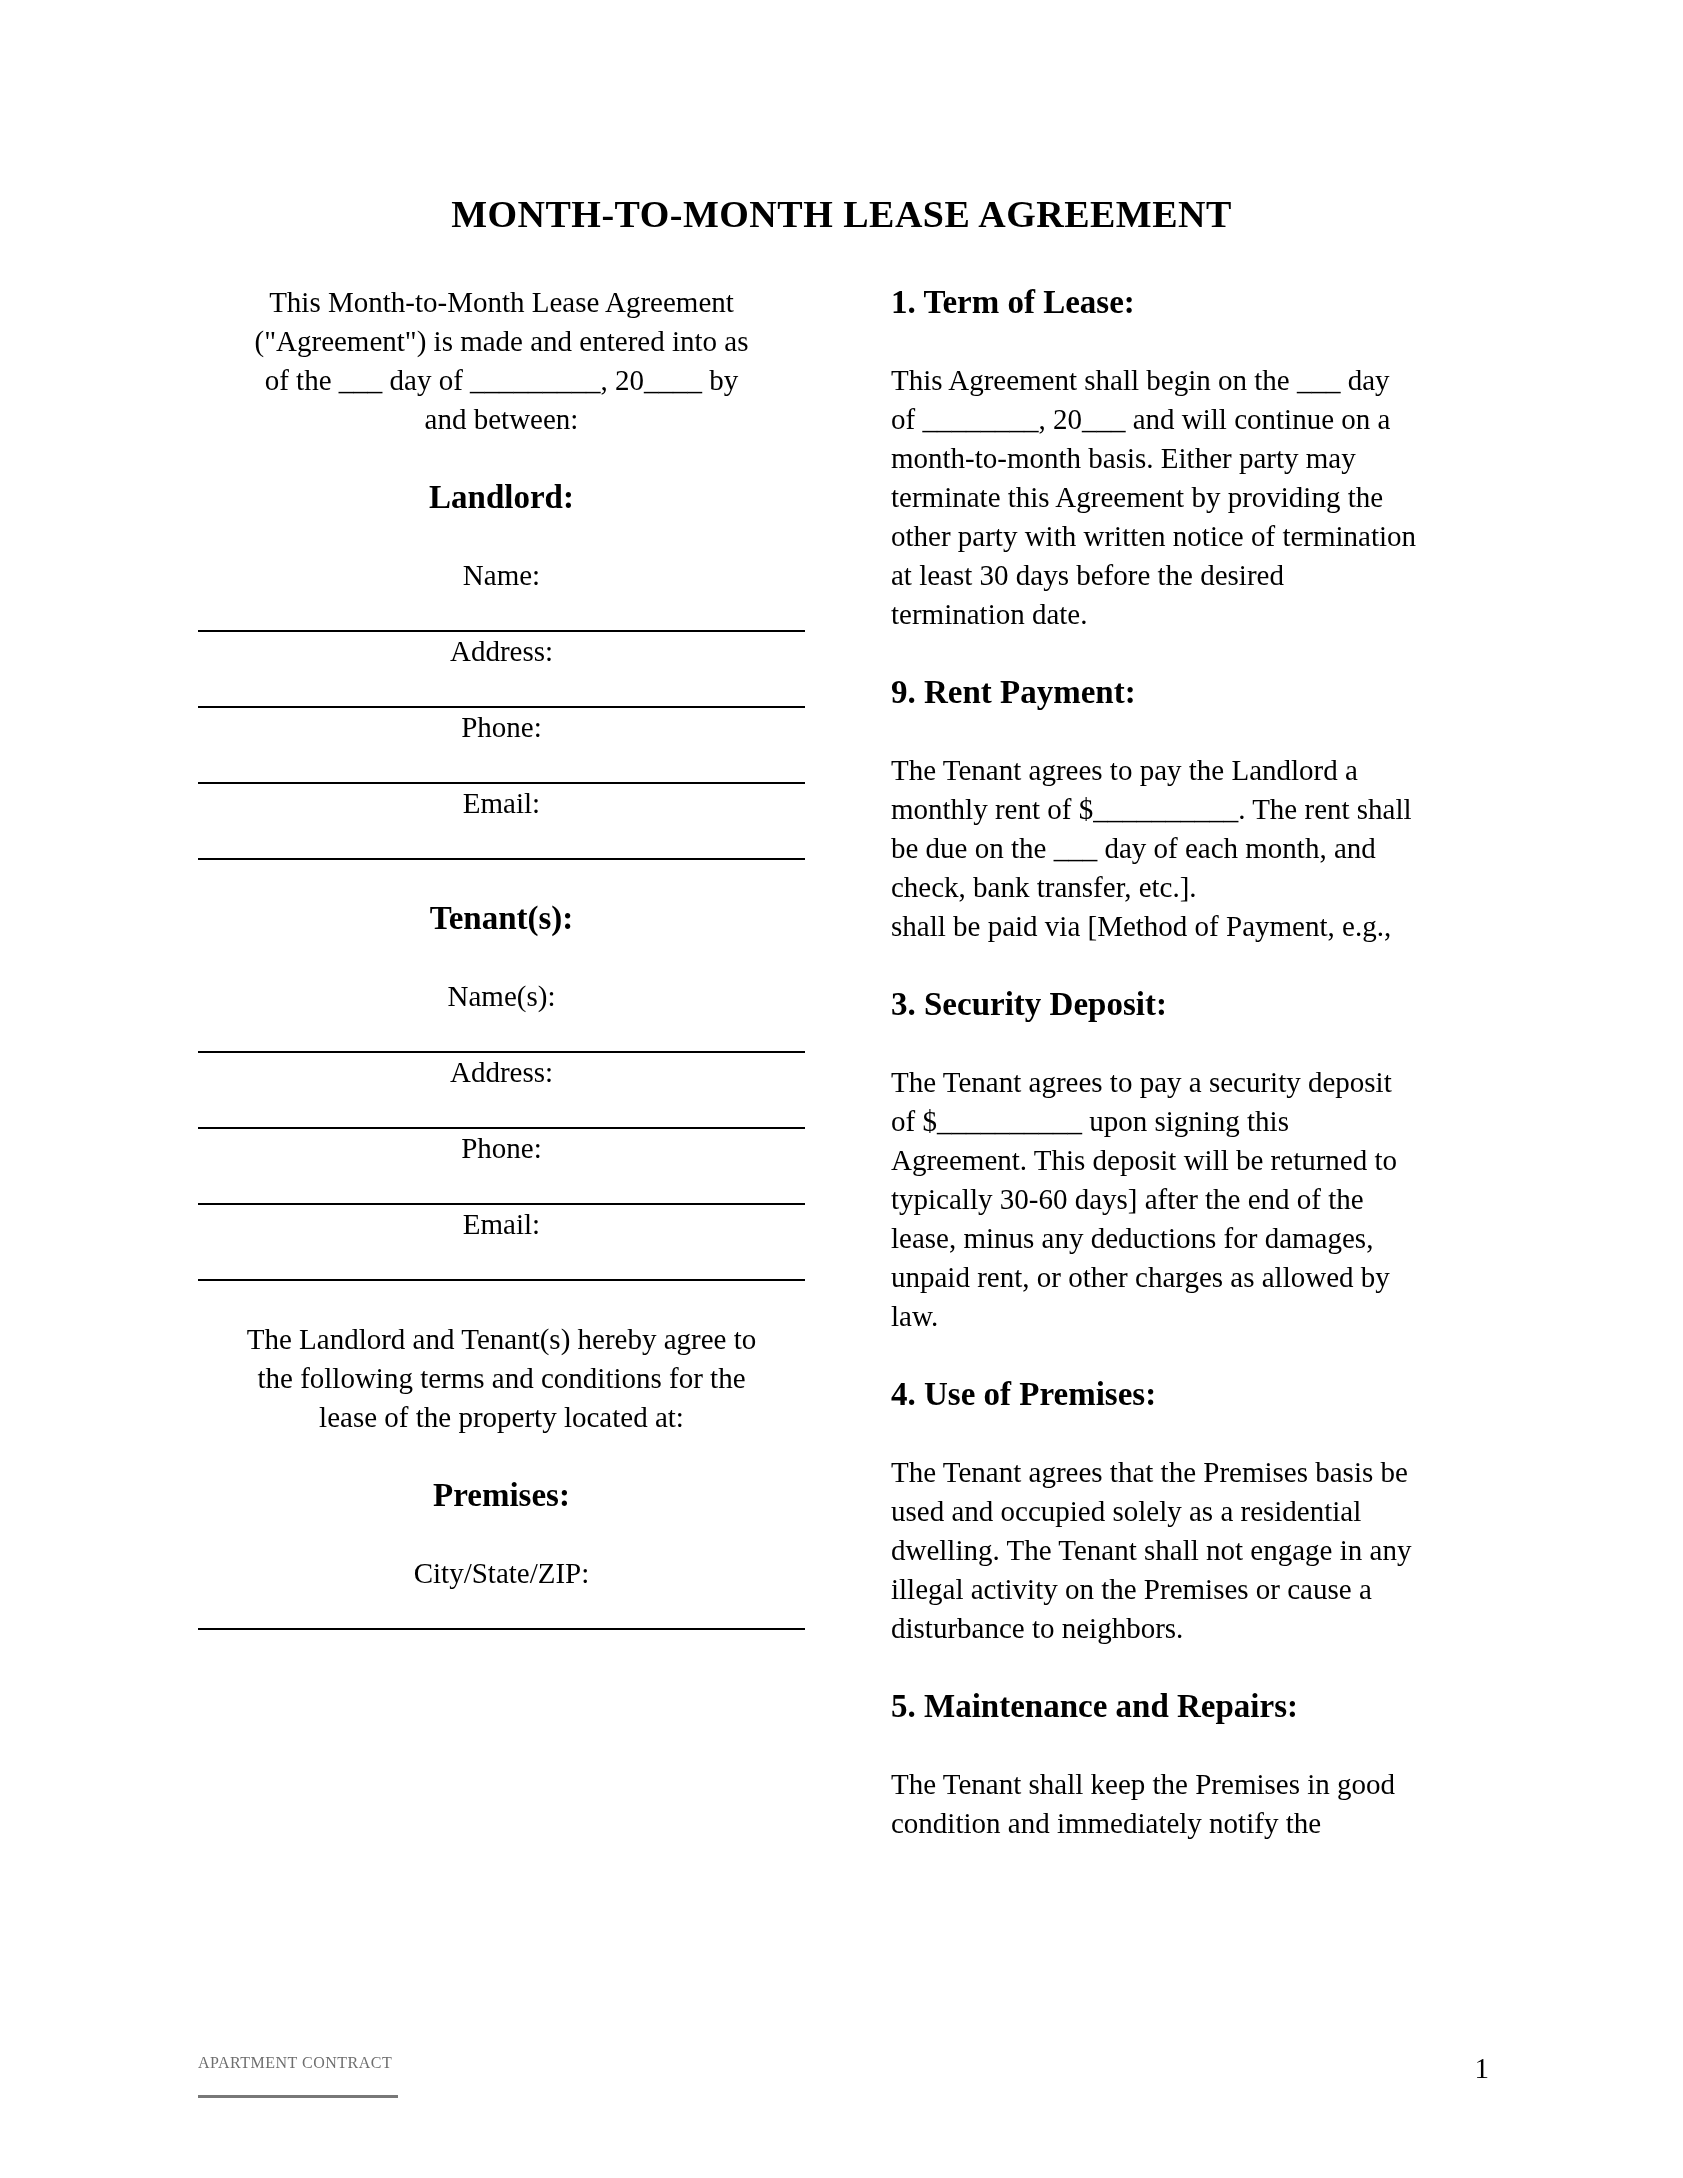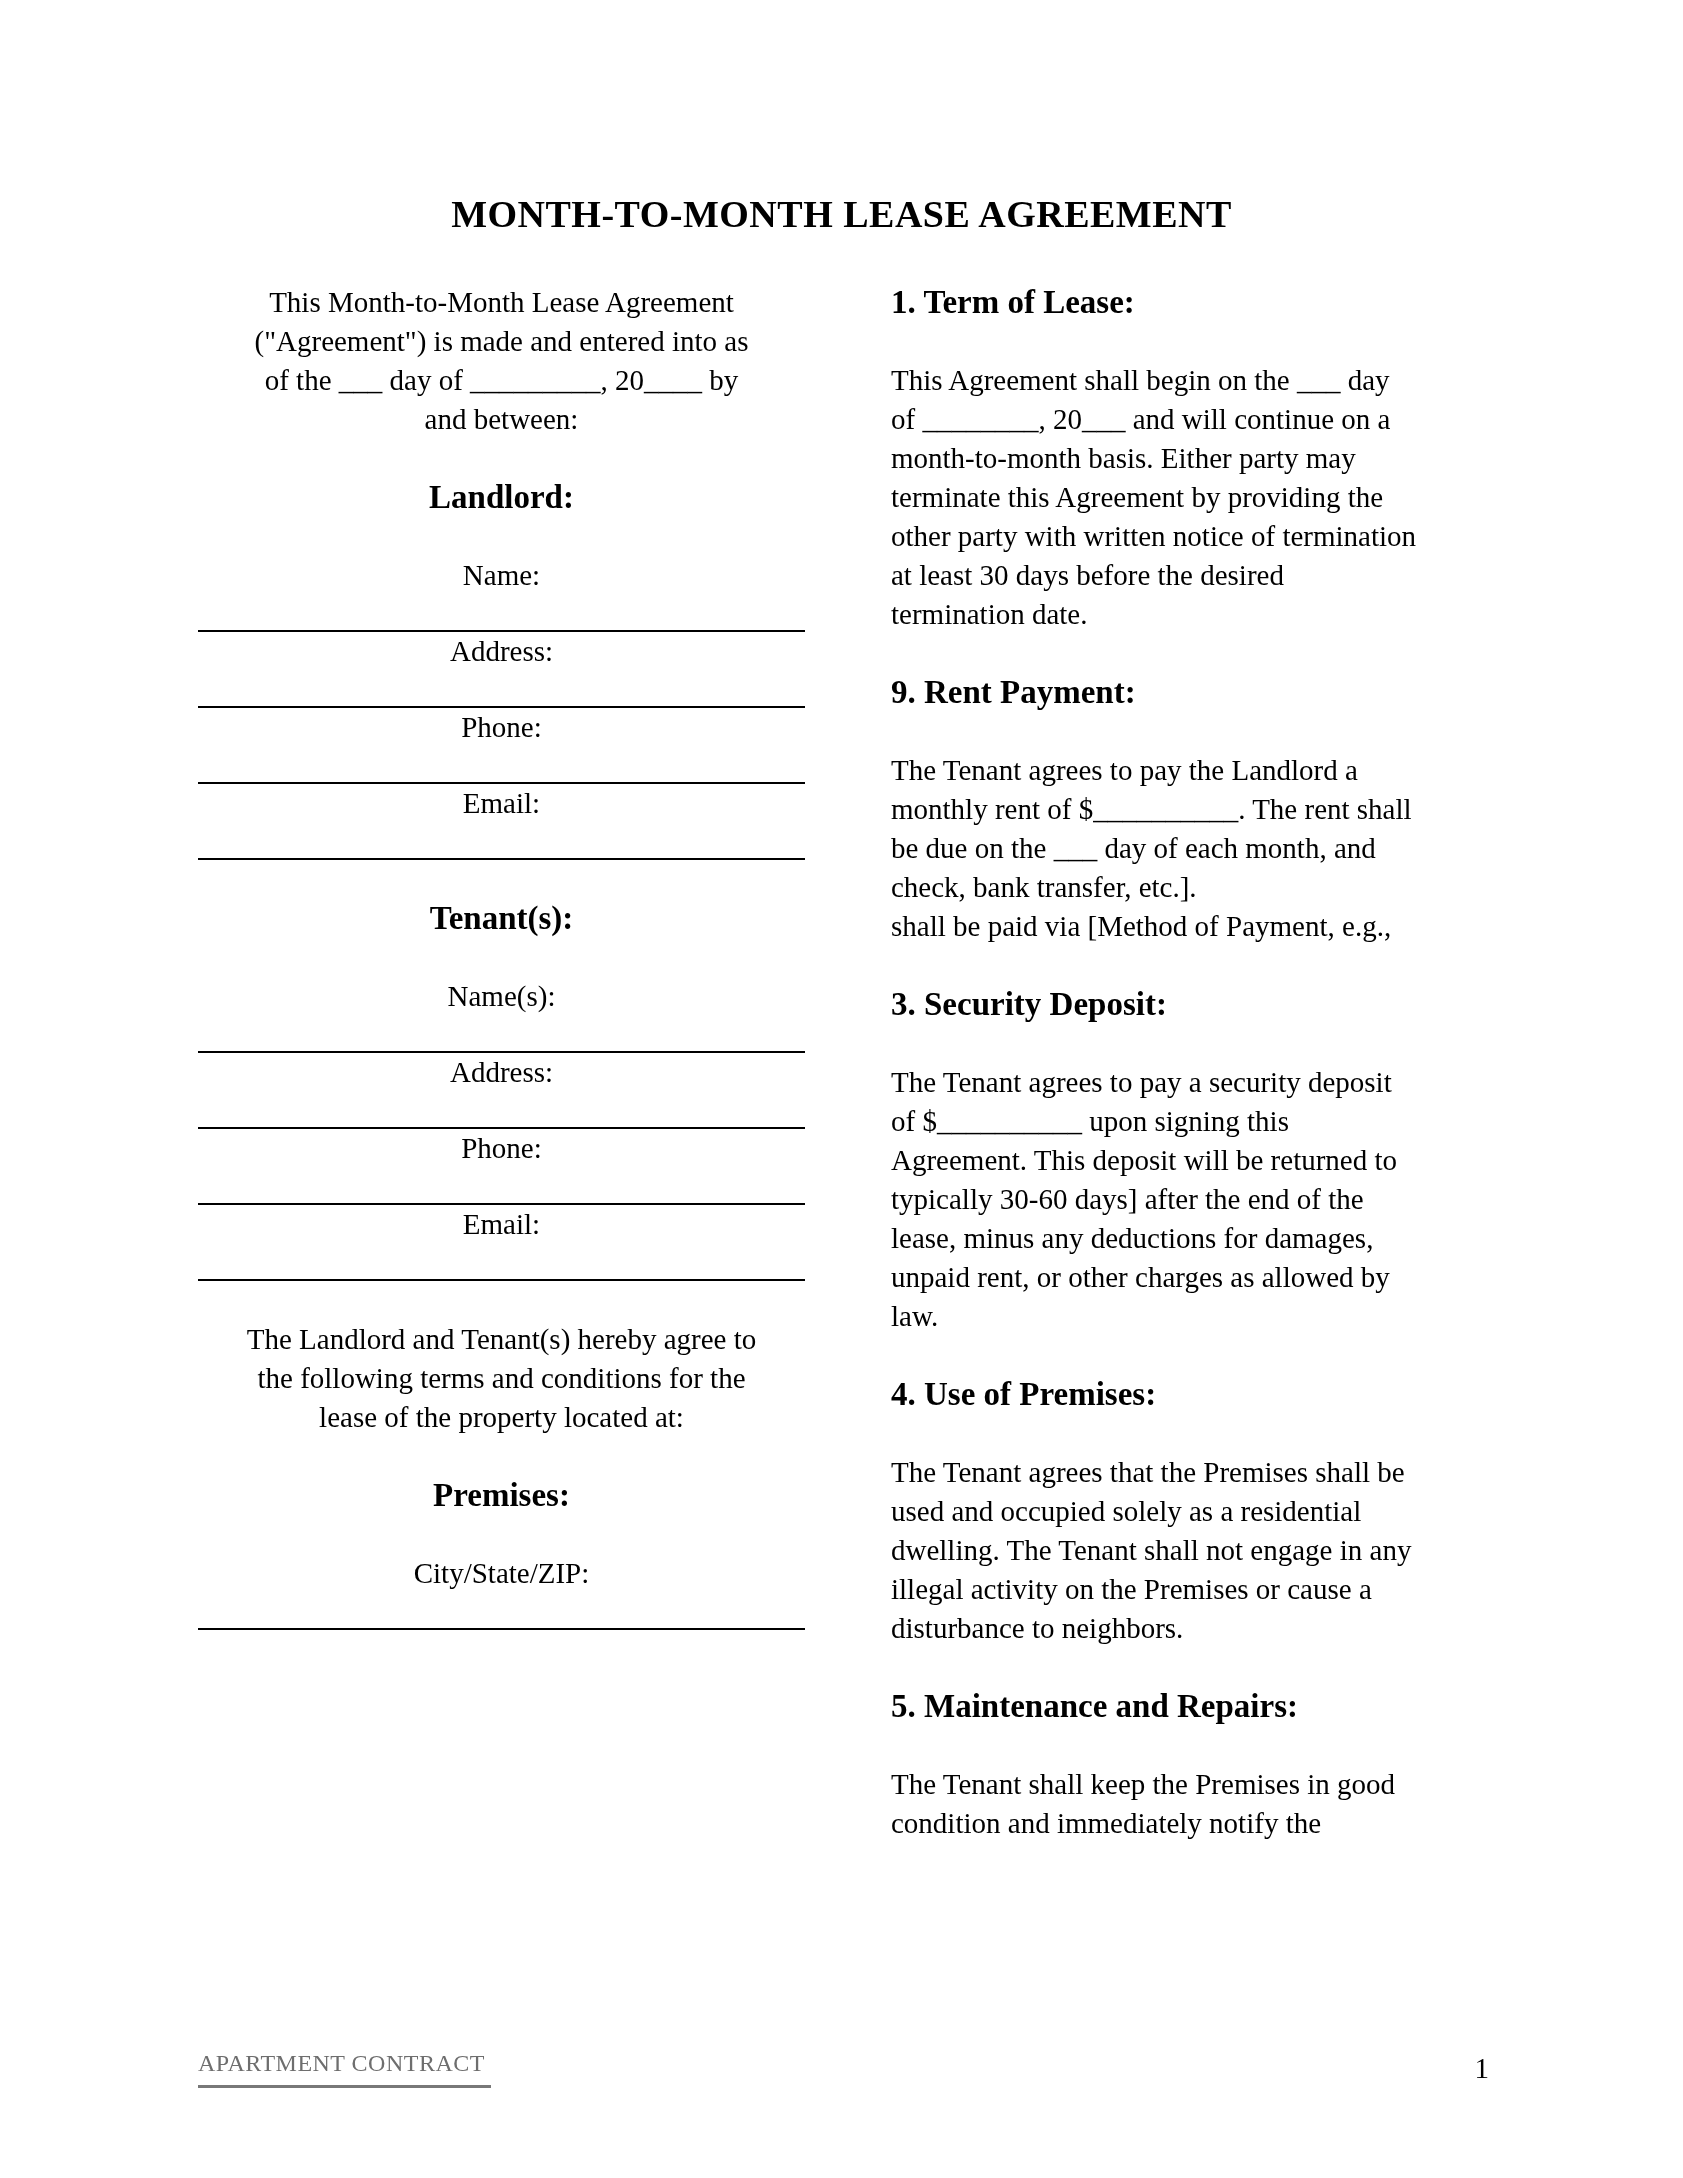--- a/index.html
+++ b/index.html
@@ -82,25 +82,25 @@
   .fields {
     margin: 0 0 39px 0;
   }
   .section {
     margin: 0;
   }
   .footer-left {
     position: absolute;
     top: 2049px;
     left: 198px;
-    font-size: 24px;
+    font-size: 16px;
     line-height: 28px;
     color: #6e6e6e;
     border-bottom: 3px solid #787878;
-    padding: 0 6px 8px 0;
+    padding: 0 6px 18px 0;
     letter-spacing: 0.5px;
     white-space: nowrap;
   }
   .footer-page {
     position: absolute;
     top: 2051px;
     right: 194px;
     font-size: 29px;
     line-height: 34px;
     color: #000000;
@@ -218,21 +218,21 @@
             <div>typically 30-60 days] after the end of the</div>
             <div>lease, minus any deductions for damages,</div>
             <div>unpaid rent, or other charges as allowed by</div>
             <div>law.</div>
           </div>
       </div>
 
       <div class="section">
         <div class="heading">4. Use of Premises:</div>
         <div class="para">
-            <div>The Tenant agrees that the Premises shall be</div>
+            <div>The Tenant agrees that the Premises basis be</div>
             <div>used and occupied solely as a residential</div>
             <div>dwelling. The Tenant shall not engage in any</div>
             <div>illegal activity on the Premises or cause a</div>
             <div>disturbance to neighbors.</div>
           </div>
       </div>
 
       <div class="section">
         <div class="heading">5. Maintenance and Repairs:</div>
         <div class="para">

